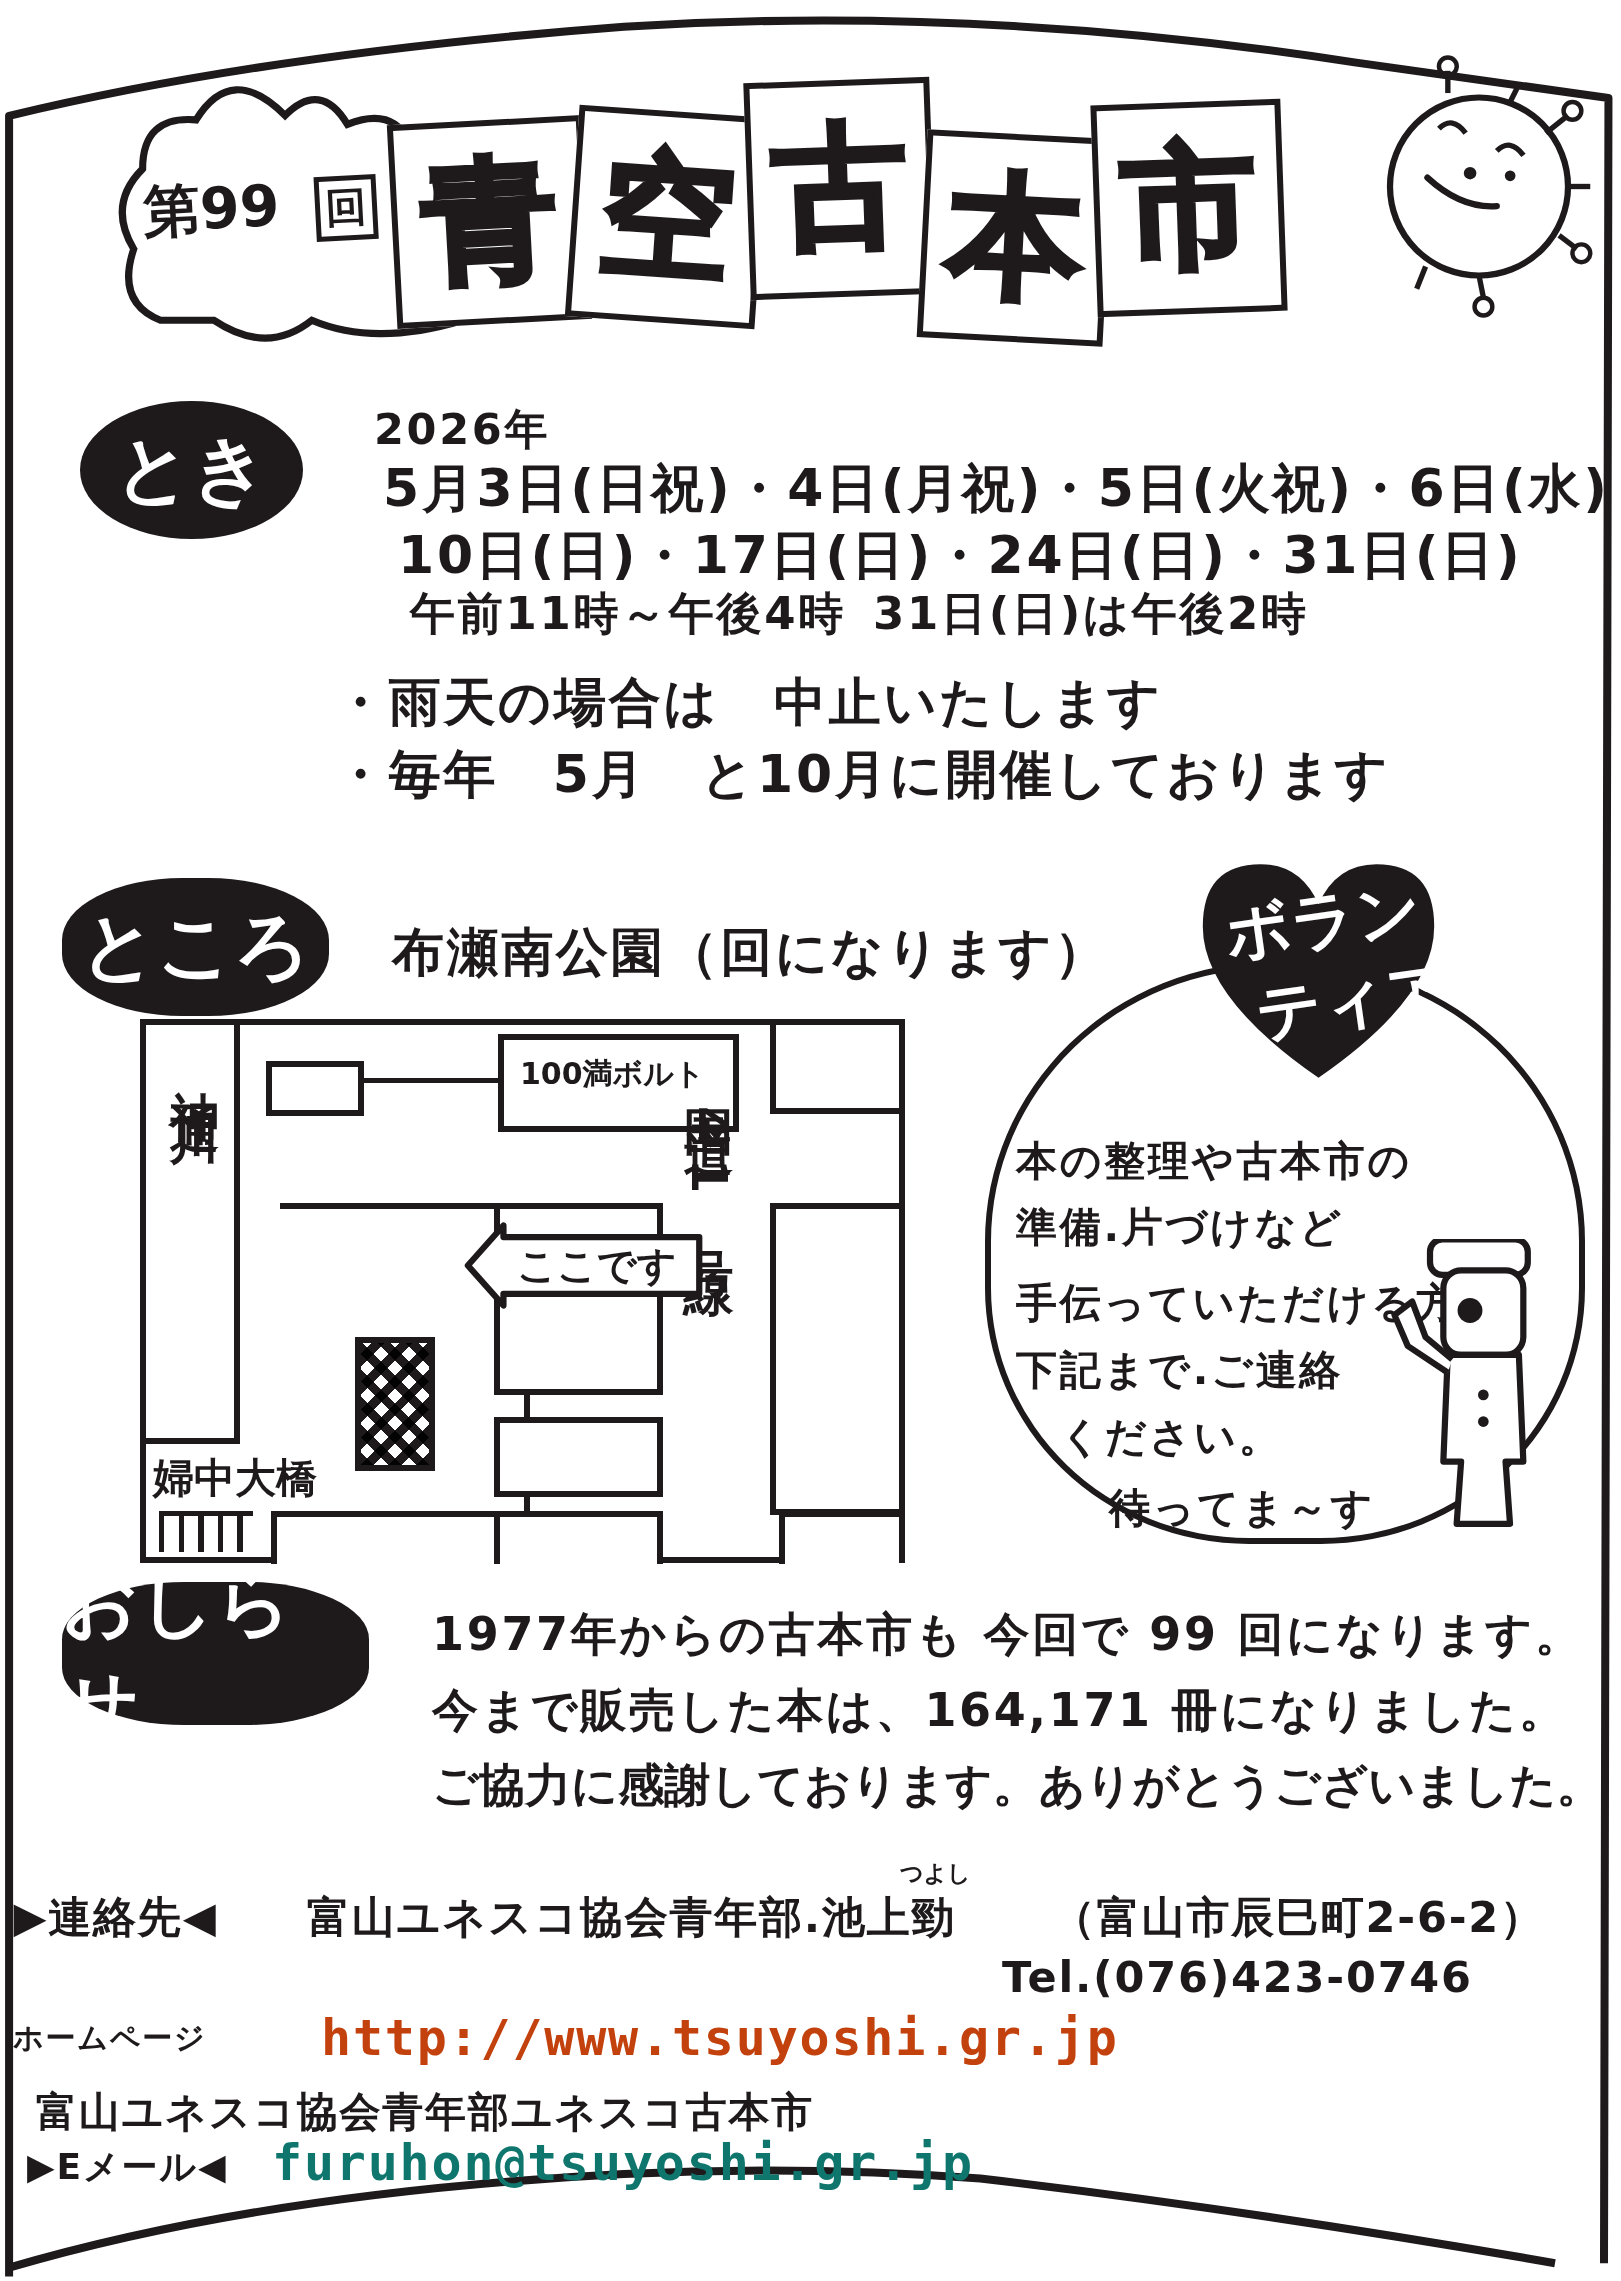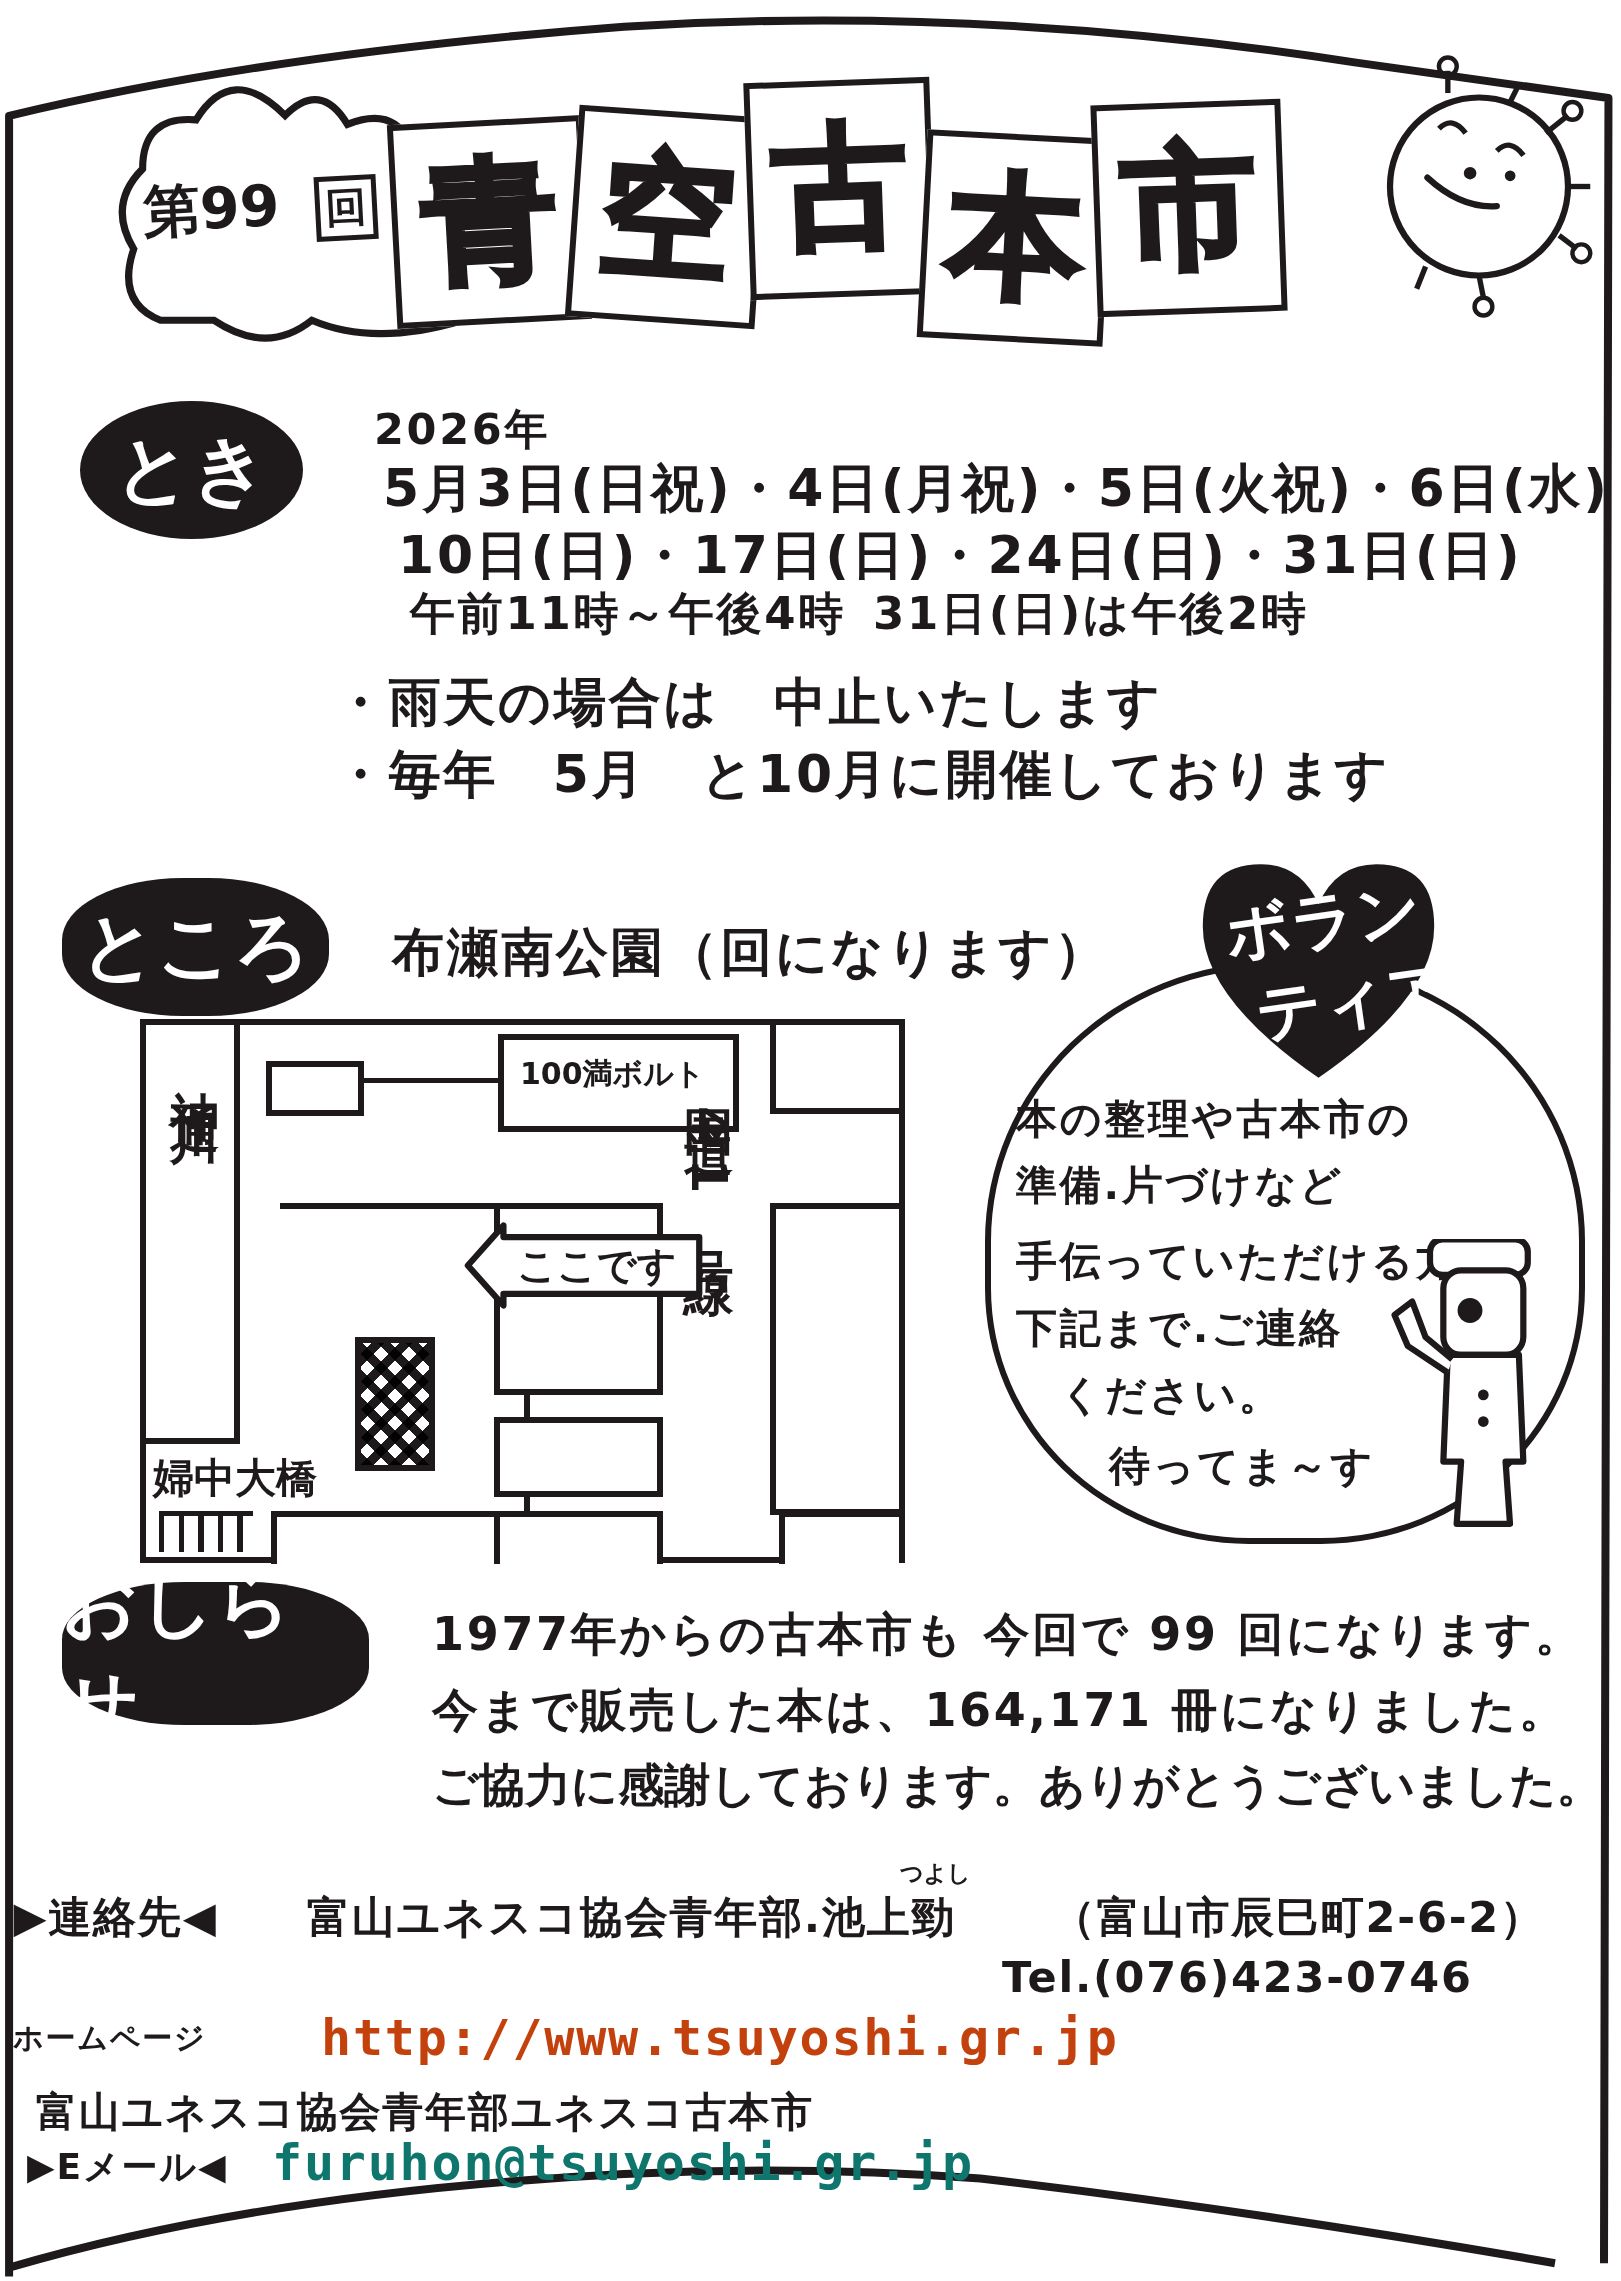--- a/index.html
+++ b/index.html
@@ -28,21 +28,21 @@
   .hatch { position:absolute; border:6.2px solid #1e1a1c; box-sizing:border-box;
            background:repeating-linear-gradient(45deg,#1e1a1c 0 9px,#fff 9px 19.6px),
                       repeating-linear-gradient(-45deg,#1e1a1c 0 9px,transparent 9px 19.6px);
            background-blend-mode:multiply; }
   .arrow { position:absolute; left:463px; top:1221px; width:250px; height:89px; }
 
   
   .cloud { position:absolute; left:985px; top:962px; width:588px; height:570px;
            border:6.2px solid #1e1a1c; border-radius:48% 48% 44% 44%; background:#fff; }
   .heart { position:absolute; left:1185px; top:855px; width:267px; height:232px; }
-  .vol-text { position:absolute; font-size:41px; font-weight:bold; white-space:nowrap; letter-spacing:2.7px; }
+  .vol-text { position:absolute; font-size:41px; font-weight:bold; white-space:nowrap; letter-spacing:2.7px;margin-top:42px; }
 
   .contact { position:absolute; font-size:43px; font-weight:bold; white-space:nowrap; letter-spacing:1.8px; }
   .mono { font-family:"DejaVu Sans Mono", monospace; }
 </style>
 </head>
 <body>
 
 <svg class="frame" width="1622" height="2281" viewBox="0 0 1820 2560">
   <path d="M10 2555 L10 130 Q 300 60 700 30 Q 1100 5 1520 70 L1805 110 L1800 2540" fill="none" stroke="#1e1a1c" stroke-width="9" stroke-linejoin="round"></path>
   <path d="M10 2545 Q 300 2460 700 2440 Q 900 2430 1100 2445 Q 1400 2480 1745 2540" fill="none" stroke="#1e1a1c" stroke-width="9"></path>

